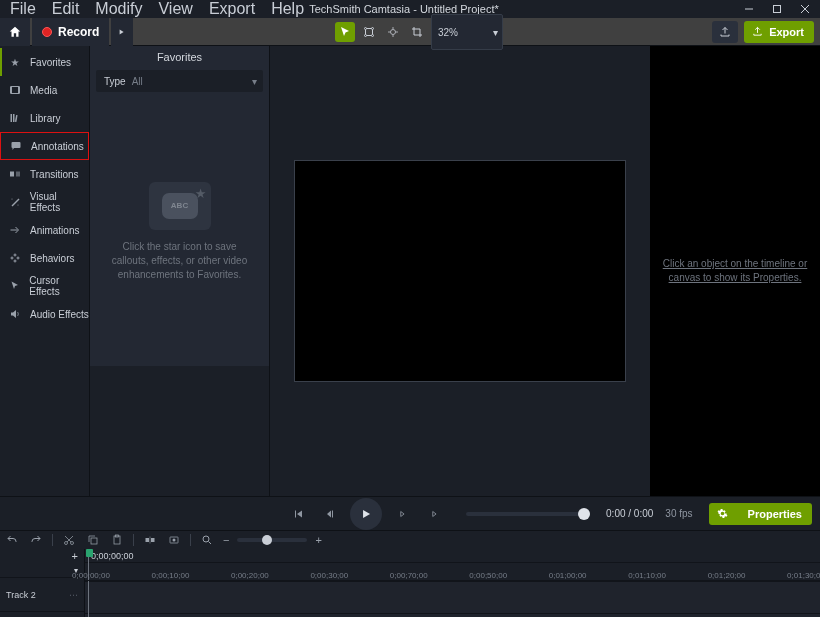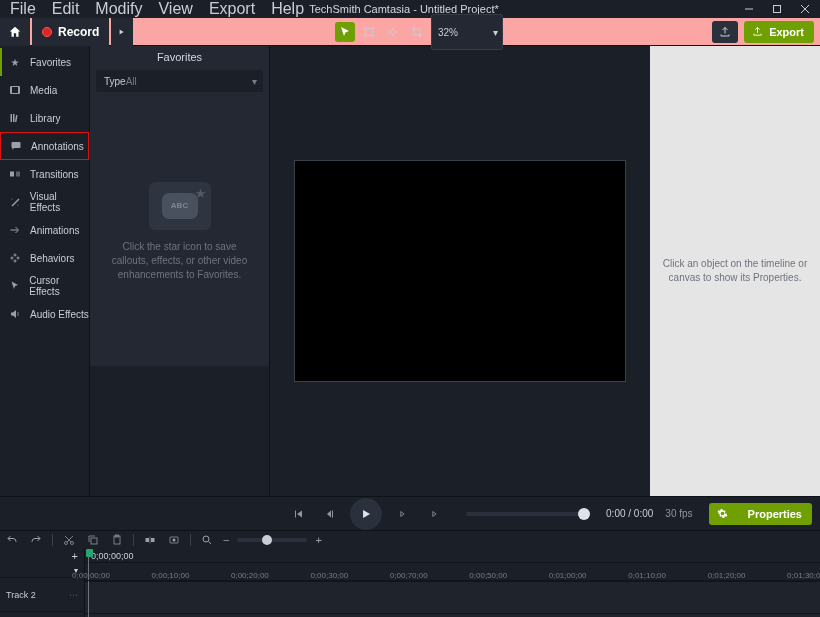--- a/index.html
+++ b/index.html
@@ -5,21 +5,21 @@
   * { box-sizing: border-box; margin: 0; padding: 0; }
   html, body { width: 820px; height: 617px; overflow: hidden; font-family: "Segoe UI", Arial, sans-serif; background:#1b1f27; color:#c9ced6; font-size:11px; }
   
   .menubar { height:18px; background:#1b1f27; display:flex; align-items:center; padding:0 2px; position:relative;}
   .menubar .mitem{ padding:2px 8px; font-size:16px; color:#c9ced6; cursor:default;}
   .menubar .title{ position:absolute; left:0; right:12px; text-align:center; font-size:11px; color:#d4d8de; pointer-events:none;}
   .winbtns{ margin-left:auto; display:flex; gap:2px;}
   .winbtn{ width:26px; height:18px; display:flex; align-items:center; justify-content:center; color:#c9ced6;}
   .winbtn svg{ width:10px; height:10px; }
   
-  .toolbar { height:28px; background:#fca5a5; border-bottom:1px solid #0e1116; display:flex; align-items:center; position:relative;}
+  .toolbar { height:28px; background:#404040; border-bottom:1px solid #0e1116; display:flex; align-items:center; position:relative;}
   .toolbar .homebtn{ width:30px; height:28px; display:flex; align-items:center; justify-content:center; background:#232833; }
   .recordbtn{ display:flex; align-items:center; gap:6px; padding:0 10px; height:28px; background:#232833; margin-left:2px;}
   .recdot{ width:10px; height:10px; border-radius:50%; background:#e02424; border:1px solid #ff5555;}
   .recordbtn span{ color:#fff; font-weight:600; font-size:12px;}
   .recnext{ width:22px; height:28px; background:#232833; margin-left:2px; display:flex; align-items:center; justify-content:center;}
   .centercluster{ position:absolute; left:335px; top:0; height:28px; display:flex; align-items:center; gap:4px;}
   .tbtn{ width:20px; height:20px; border-radius:3px; display:flex; align-items:center; justify-content:center; color:#c9ced6; }
   .tbtn.active{ background:#6f9f00; color:#fff;}
   .zoomdd{ width:72px; height:36px; background:#232833; border:1px solid #353c48; border-radius:2px; display:flex; align-items:center; padding:0 6px; font-size:10px; position:relative;}
   .zoomdd .chev{ position:absolute; right:4px; }
@@ -34,34 +34,34 @@
   .sitem .sicon{ width:14px; height:14px; display:flex; align-items:center; justify-content:center; color:#9aa1ab;}
   .sitem.selected{ background:#1b1f27; position:relative;}
   .sitem.selected::before{ content:""; position:absolute; left:0; top:0; bottom:0; width:2px; background:#6f9f00;}
   .annot-highlight{ position:relative; border:1px solid #d11; height:28px; display:flex; align-items:center; gap:8px; padding-left:8px; font-size:10px; color:#c9ced6;}
   .annot-highlight .sicon{ width:14px; height:14px; display:flex; align-items:center; justify-content:center; color:#9aa1ab;}
   
   .panel{ width:180px; background:#232833; display:flex; flex-direction:column; border-right:1px solid #0e1116;}
   .panelhead{ height:22px; display:flex; align-items:center; justify-content:center; font-size:11px; color:#d4d8de;}
   .typefilter{ height:22px; background:#1b1f27; margin:2px 6px 6px 6px; border-radius:2px; display:flex; align-items:center; padding:0 8px; font-size:10px; position:relative;text-align:center;}
   .typefilter .lbl{ color:#c9ced6; }
-  .typefilter .val{ color:#777e89; }
+  .typefilter .val{ color:#777e89; margin-left:6px;}
   .typefilter .chev{ position:absolute; right:6px; color:#777e89;}
   .panelbody{ flex:1; display:flex; flex-direction:column; align-items:center; justify-content:center; text-align:center; padding:10px 14px; color:#6e747e; font-size:10px; line-height:1.4;}
   .favicon{ width:62px; height:48px; background:#2e3440; border-radius:6px; position:relative; margin-bottom:10px; display:flex; align-items:center; justify-content:center;}
   .favicon .bubble{ width:36px; height:26px; background:#4a515e; border-radius:7px; position:relative; display:flex; align-items:center; justify-content:center; color:#7f8690; font-size:8px; font-weight:bold;}
   .favicon .bubble::after{content:""; position:absolute; bottom:-5px; left:8px; border:5px solid transparent; border-top-color:#4a515e;}
   .favicon .star{ position:absolute; top:3px; right:4px; color:#545b66; font-size:13px;}
   .panel-bottom{ height:130px; background:#1b1f27;}
   
   .centerarea{ flex:1; background:#1b1f27; display:flex; flex-direction:column; }
   .canvaswrap{ flex:1; display:flex; align-items:center; justify-content:center; }
   .canvas{ width:332px; height:222px; background:#000; border:1px solid #3a404b;}
   
-  .rightpane{ width:170px; background:#e5e5e5; display:flex; align-items:center; justify-content:center; text-align:center; padding:10px; color:#6e747e; font-size:10px; line-height:1.4;}
+  .rightpane{ width:170px; background:#000000; display:flex; align-items:center; justify-content:center; text-align:center; padding:10px; color:#6e747e; font-size:10px; line-height:1.4;text-decoration:underline;}
   
   .playbar{ height:34px; background:#1b1f27; border-top:1px solid #0e1116; display:flex; align-items:center; padding:0 8px; gap:8px;}
   .pbtn{ width:24px; height:24px; display:flex; align-items:center; justify-content:center; color:#8f96a1;}
   .playbig{ width:32px; height:32px; border-radius:50%; background:#2a303c; display:flex; align-items:center; justify-content:center; color:#dfe3e9;}
   .seek{ flex:1; height:4px; background:#2a303c; border-radius:2px; position:relative; margin:0 8px 0 12px;}
   .seek .dot{ position:absolute; right:0; top:-4px; width:12px; height:12px; border-radius:50%; background:#dfe3e9;}
   .timecode{ font-size:10px; color:#c9ced6; margin-right:4px;}
   .fps{ font-size:10px; color:#8f96a1; margin-right:8px;}
   .propbtn{ height:22px; background:#6f9f00; color:#fff; border-radius:3px; padding:0 10px 0 8px; display:flex; align-items:center; gap:20px; font-size:11px; font-weight:600;}
   

